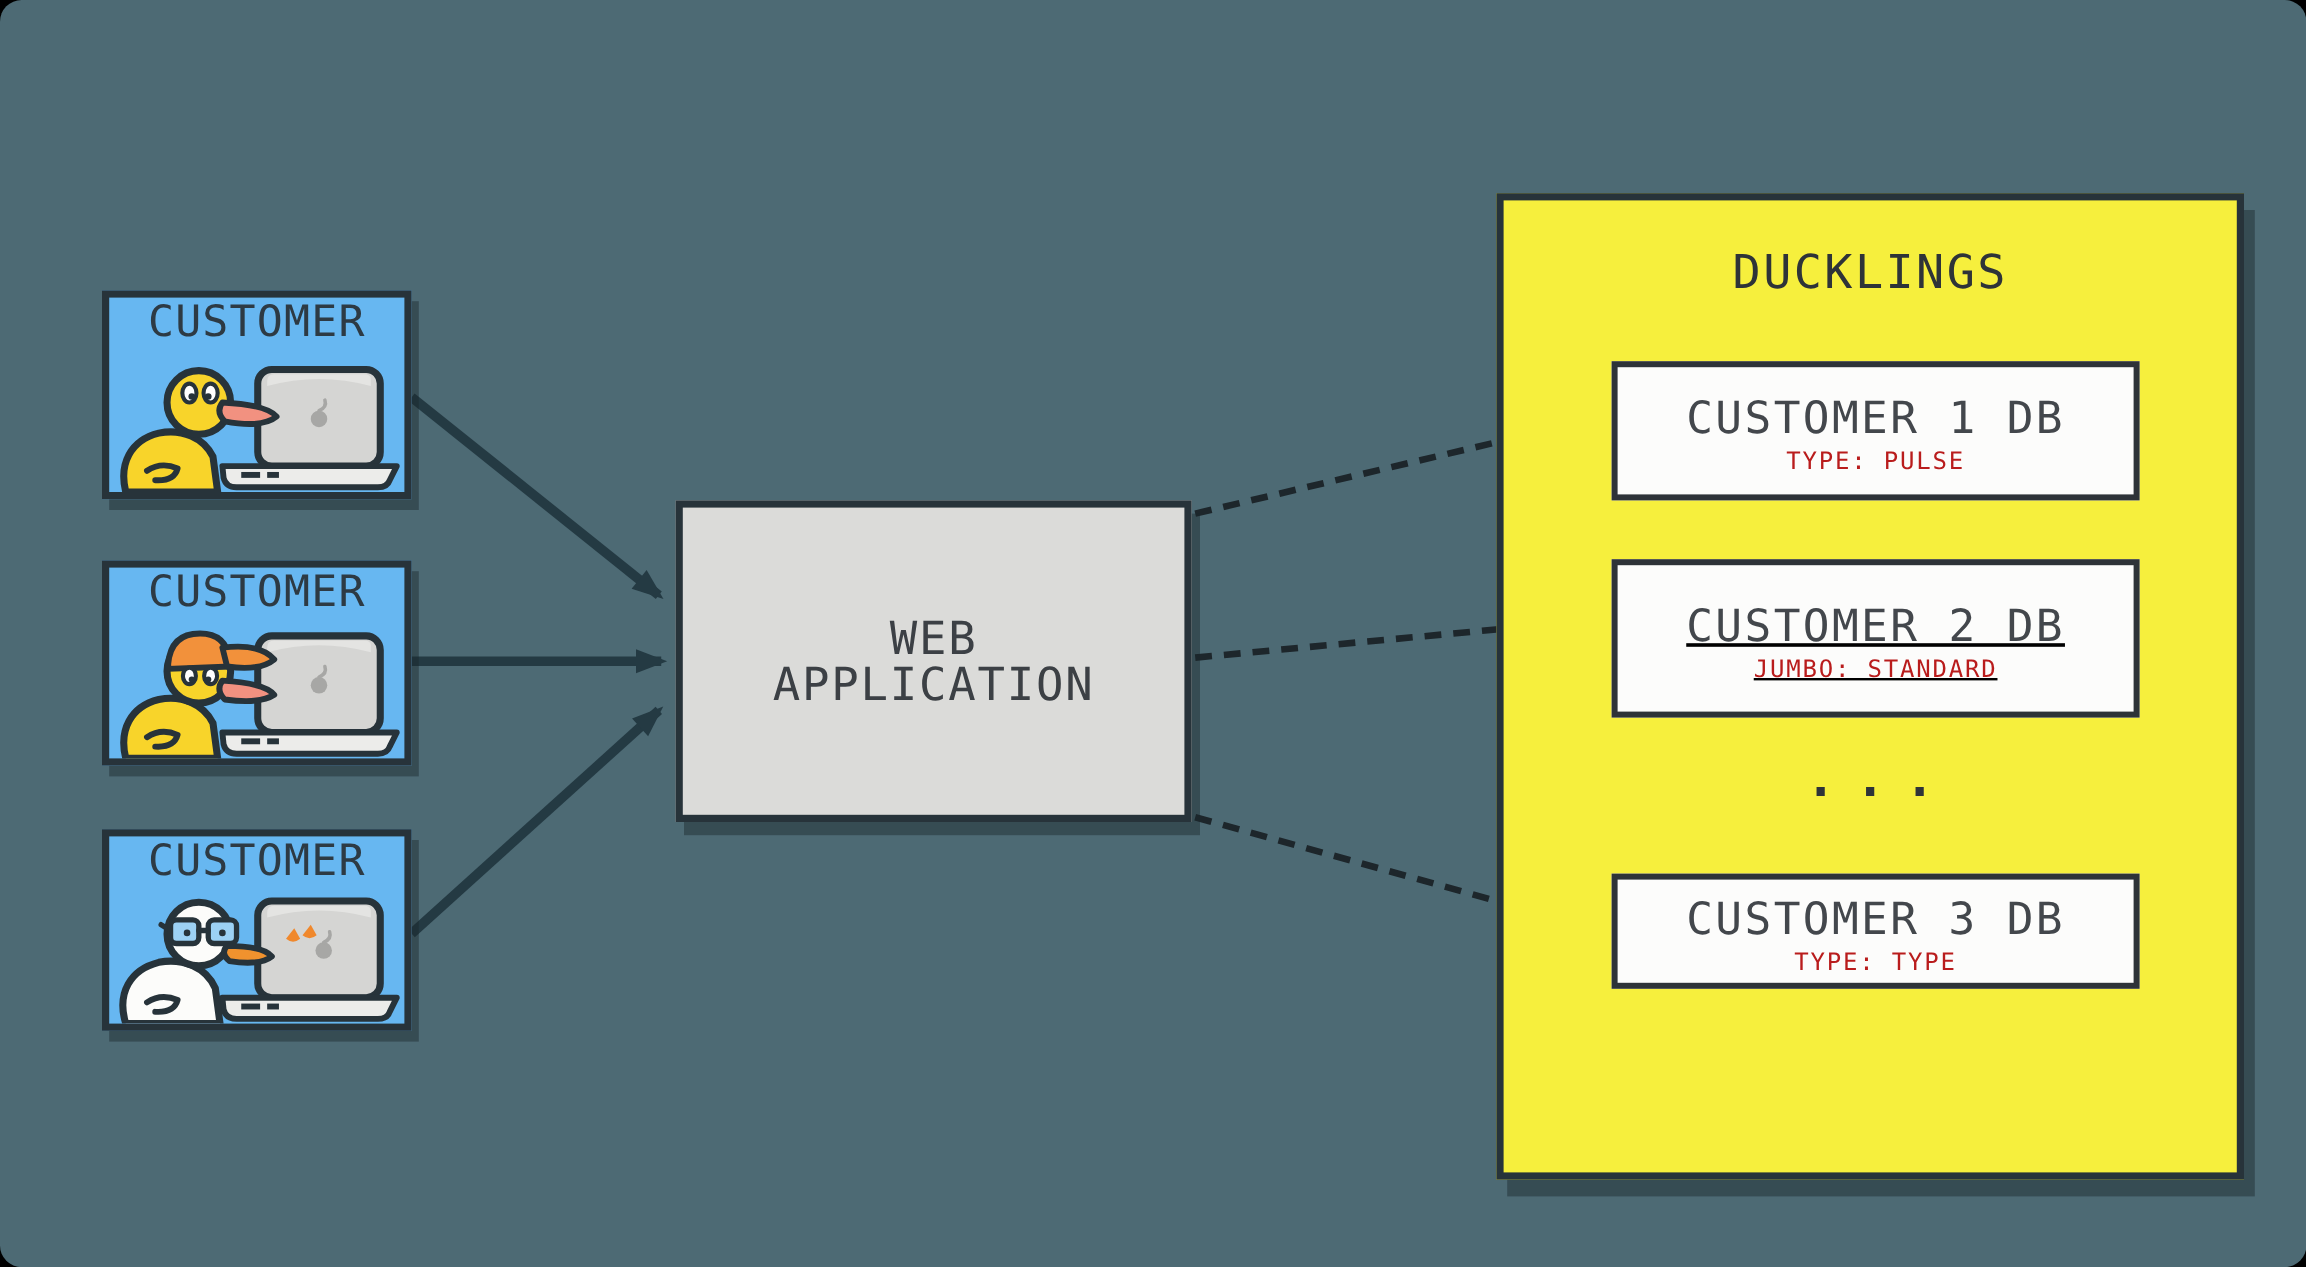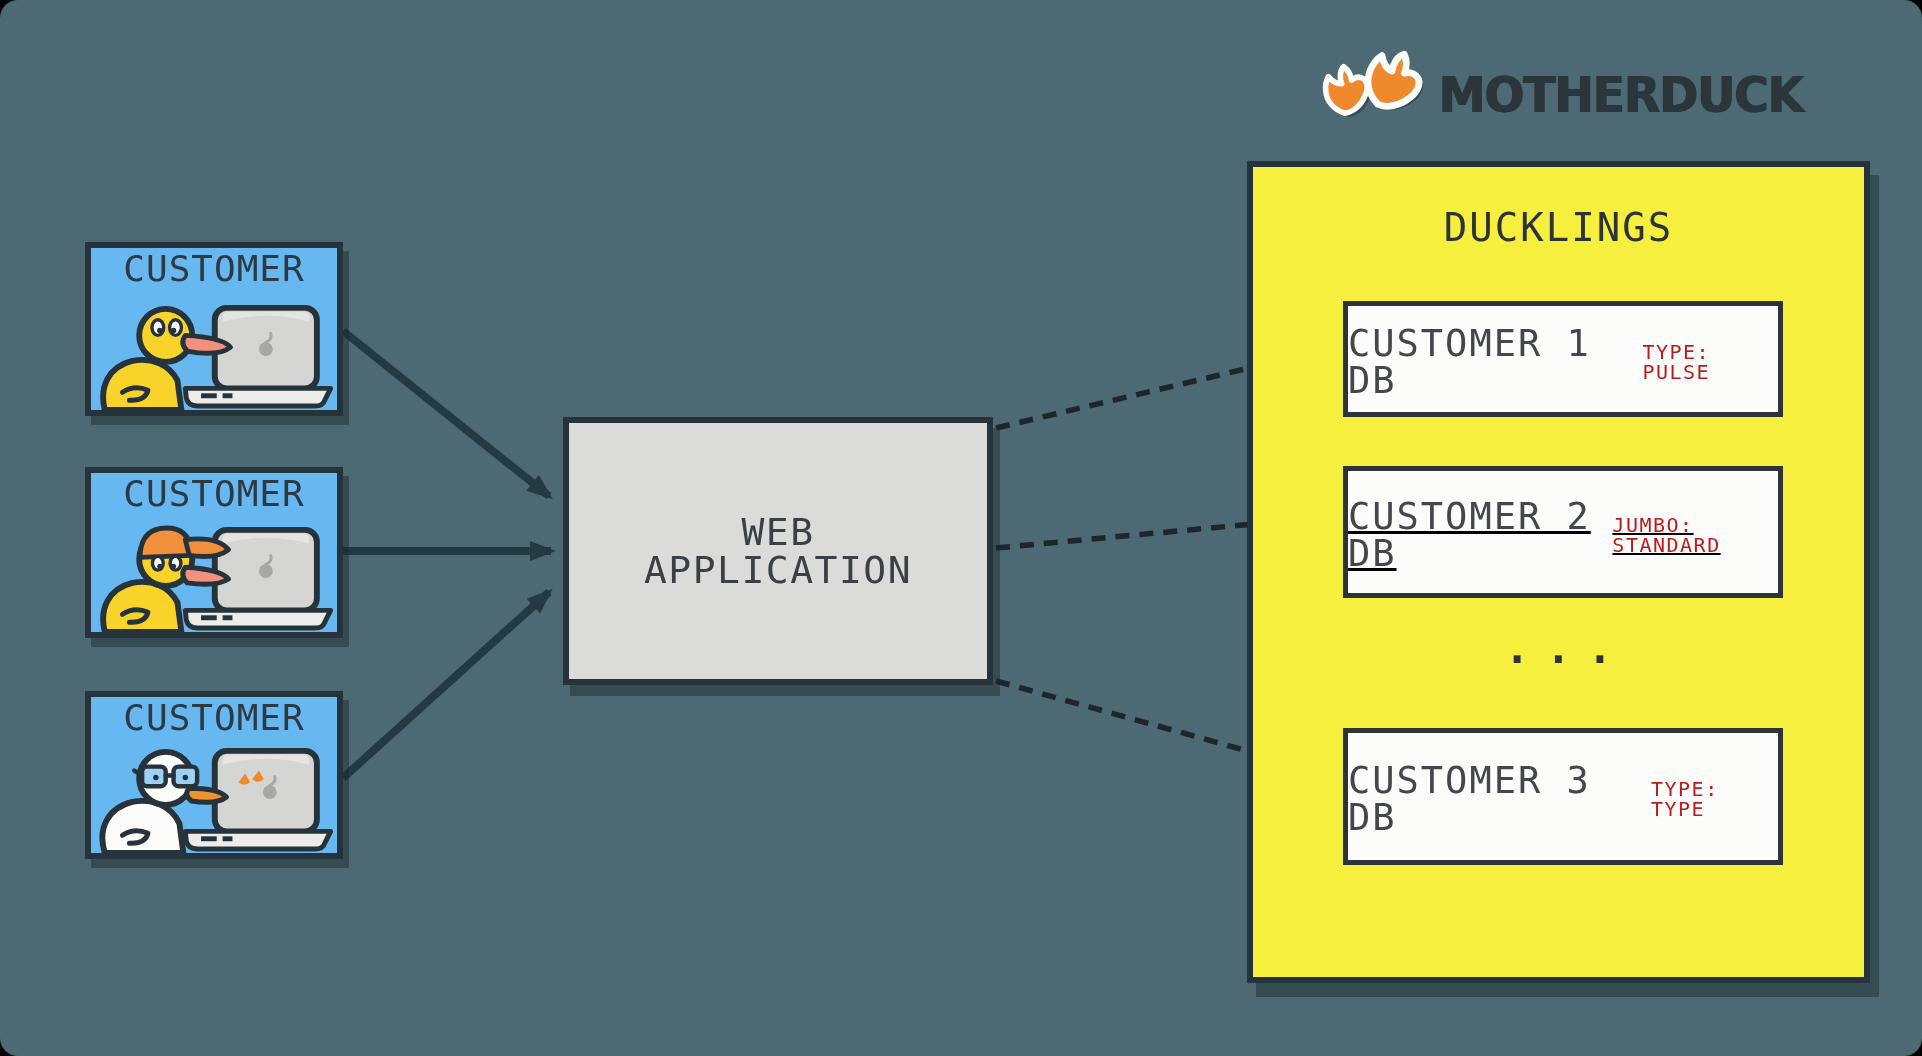--- a/index.html
+++ b/index.html
@@ -41,28 +41,28 @@
     background:#F6EF3D;border:6px solid #27333A;
     box-shadow:9px 14px 0 rgba(27,39,45,.45);
   }
   .panel-title{
     position:absolute;left:0;right:0;top:38px;text-align:center;
     font-size:39px;letter-spacing:2px;color:#2E3338;
   }
   .db-card{
     position:absolute;left:90px;width:440px;box-sizing:border-box;
     background:#FCFCFB;border:5px solid #2E3338;
-    display:flex;flex-direction:row;align-items:center;justify-content:center;gap:7px;
+    display:flex;flex-direction:column;align-items:center;justify-content:center;gap:7px;
     padding-top:5px;
   }
   .db-name{font-size:37px;letter-spacing:2px;color:#43474C;line-height:1;}
   .db-type{font-size:20px;letter-spacing:1.5px;color:#b91c1c;line-height:1;}
   #db1{top:134px;height:116px;}
   #db2{top:299px;height:132px;text-decoration:underline;}
-  #db3{top:561px;height:137px;}
+  #db3{top:561px;height:96px;}
   .ellipsis{
     position:absolute;left:16px;right:0;top:452px;text-align:center;
     font-weight:700;font-size:42px;letter-spacing:16px;color:#2E3338;line-height:60px;
   }
   
   .arrows{position:absolute;left:0;top:0;pointer-events:none;}
 </style>
 </head>
 <body>
 
@@ -82,34 +82,20 @@
       <line x1="343" y1="551" x2="551" y2="551" marker-end="url(#tri)"></line>
       <line x1="343" y1="778" x2="549" y2="592" marker-end="url(#tri)"></line>
     </g>
     <g stroke="#1D262B" stroke-width="5.5" stroke-dasharray="14 10" fill="none">
       <path d="M996,428 L1300,356" marker-end="url(#chev)"></path>
       <path d="M996,548 L1296,520" marker-end="url(#chev)"></path>
       <path d="M996,681 L1298,765" marker-end="url(#chev)"></path>
     </g>
   </svg>
 
-  <div class="logo">
-    <svg class="logo-feet" viewBox="0 0 116 86">
-      <defs>
-        <path id="foot" d="M26,60 C14,52 8,40 10,27 C11,21 14,14 18,10 C21,17 26,22 32,23
-                           C31,15 34,6 40,3 C44,8 46,15 45,22 C51,19 57,20 61,25
-                           C64,31 62,39 56,46 C48,56 36,62 26,60 Z"></path>
-      </defs>
-      <use href="#foot" transform="translate(7,22) rotate(-15 35 30) scale(0.82)" fill="rgba(31,42,48,.5)"></use>
-      <use href="#foot" transform="translate(49,8) rotate(14 35 30)" fill="rgba(31,42,48,.5)"></use>
-      <use href="#foot" transform="translate(3,18) rotate(-15 35 30) scale(0.82)" fill="#F0882C" stroke="#FFFFFF" stroke-width="7" stroke-linejoin="round"></use>
-      <use href="#foot" transform="translate(45,4) rotate(14 35 30)" fill="#F0882C" stroke="#FFFFFF" stroke-width="7" stroke-linejoin="round"></use>
-    </svg>
-    <div class="logo-word">MOTHERDUCK</div>
-  </div>
 
   <div class="customer-card" id="c1" style="top:242px;height:174px;">
     <div class="customer-label">CUSTOMER</div>
     <svg class="duck-art" viewBox="0 0 250 110" preserveAspectRatio="xMidYMax meet" stroke-linejoin="round" stroke-linecap="round">
       <g>
         <rect x="122" y="6" width="104" height="82" rx="12" fill="#D5D5D3" stroke="#27333A" stroke-width="6"></rect>
         <path d="M130,20 Q174,8 218,20 L218,14 Q218,10 212,10 L136,10 Q130,10 130,16 Z" fill="#E4E4E2"></path>
         <circle cx="174" cy="48" r="7" fill="#A7A7A5"></circle>
         <path d="M174,41 q7,-3 5,-9" stroke="#A7A7A5" stroke-width="3" fill="none"></path>
         <path d="M92,88 L240,88 L234,100 Q232,106 224,106 L104,106 Q95,106 93,98 Z" fill="#ECECEA" stroke="#27333A" stroke-width="5"></path>

